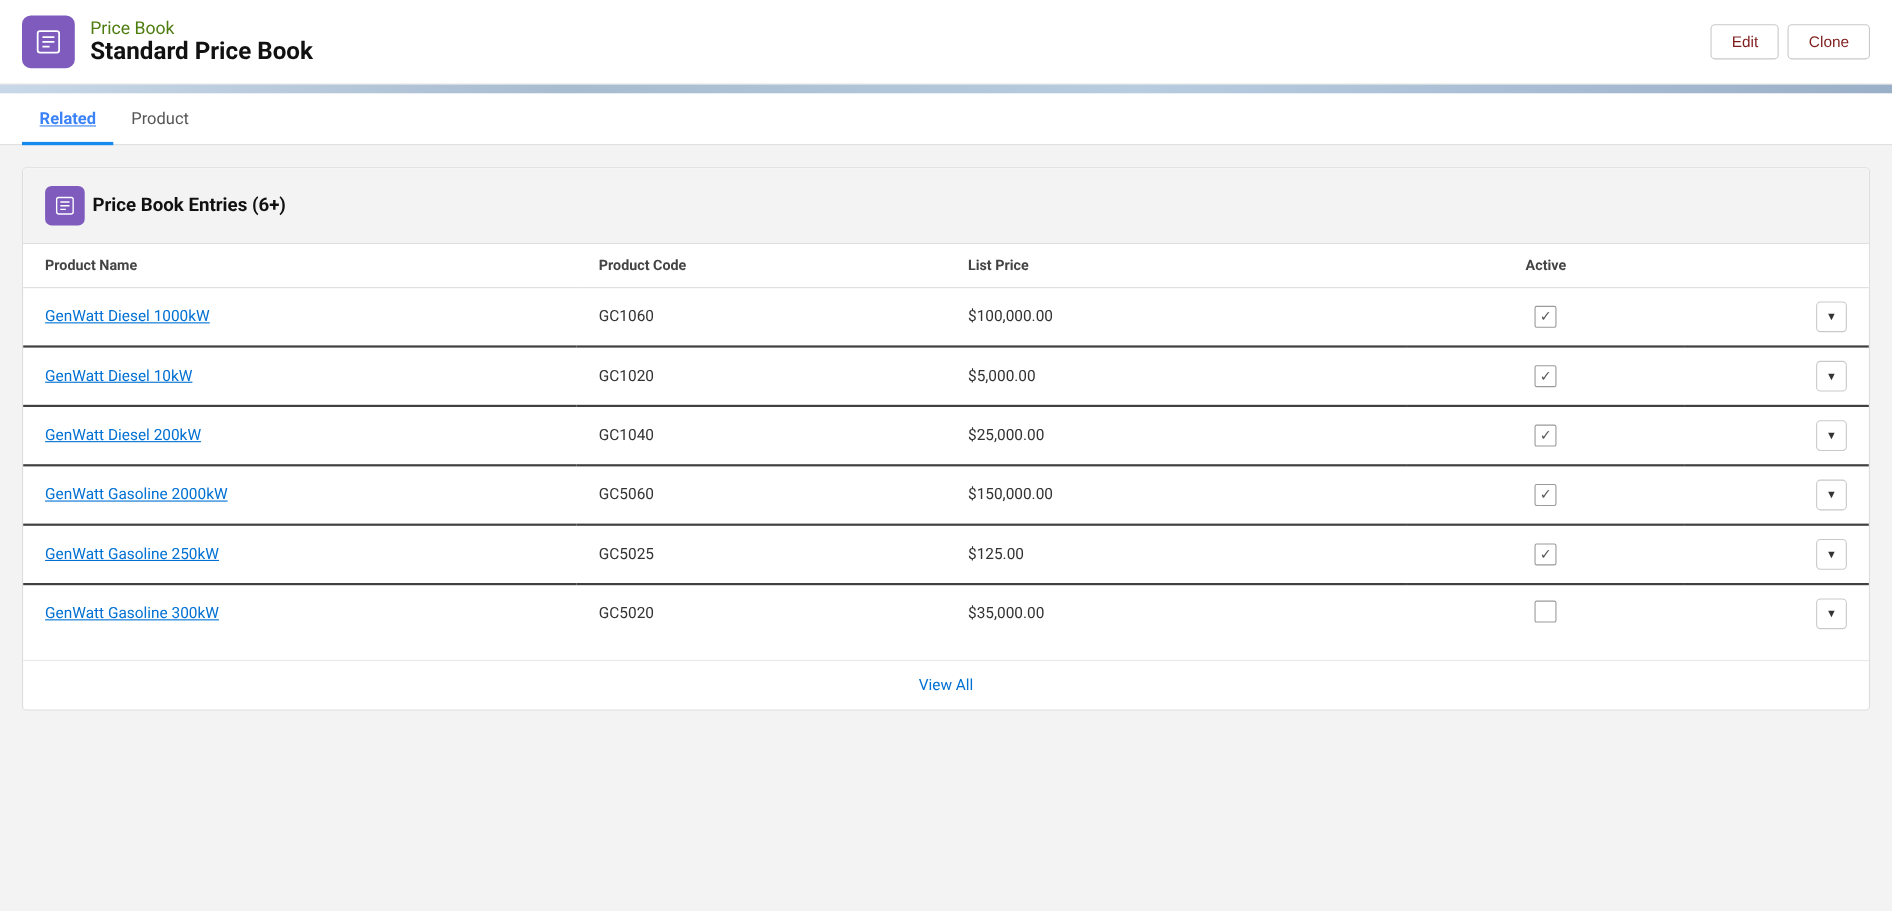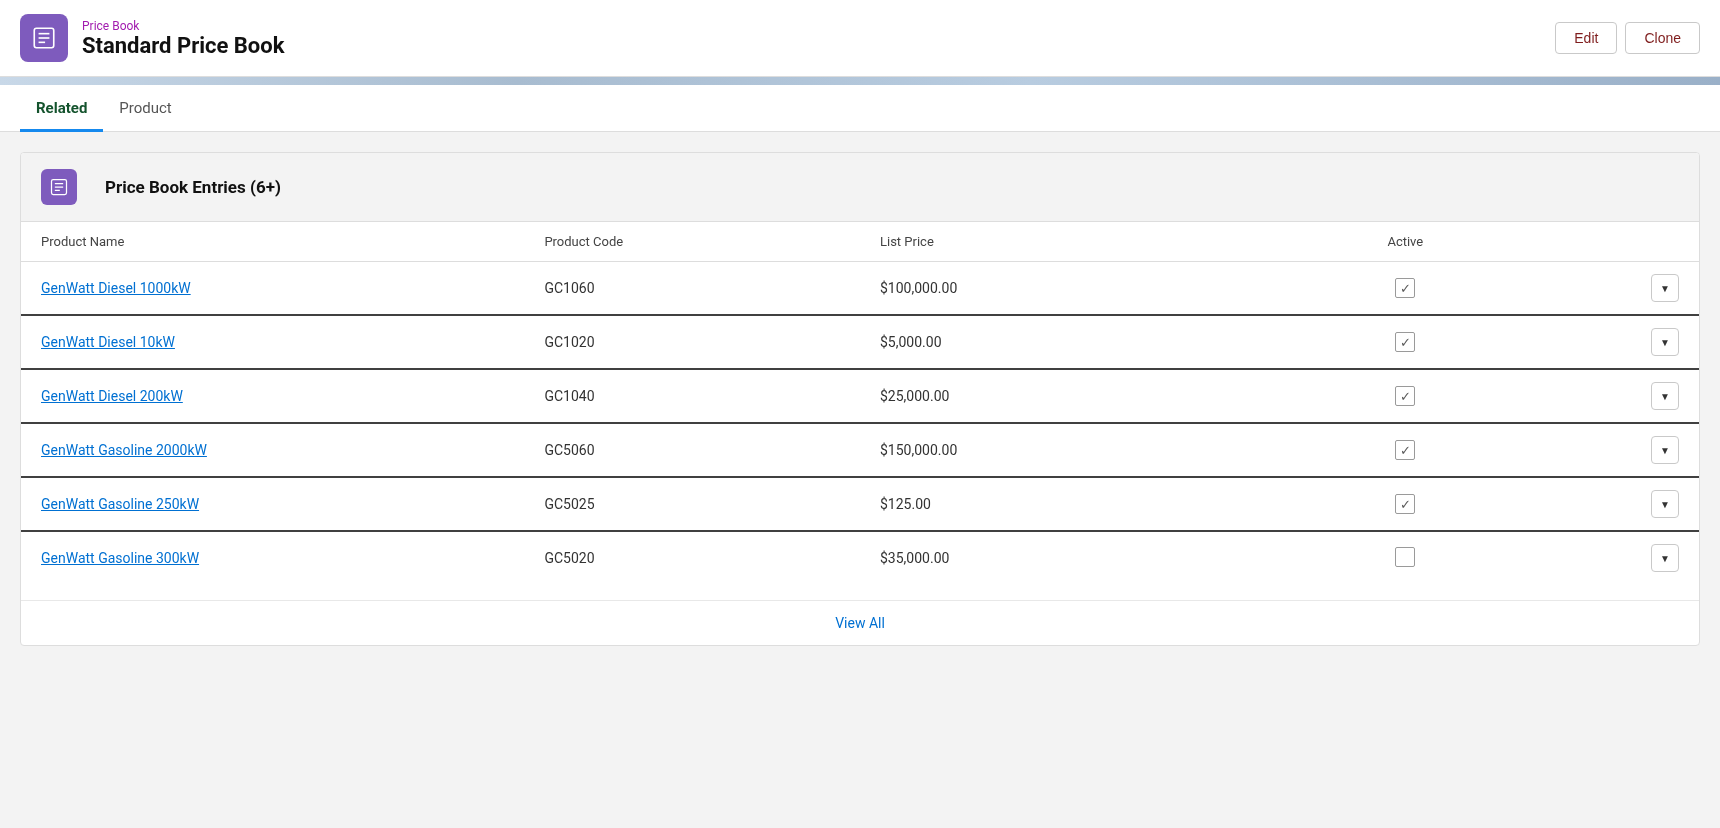--- a/index.html
+++ b/index.html
@@ -32,22 +32,22 @@
       display: flex;
       align-items: center;
       justify-content: center;
     }
     .header-icon svg {
       width: 26px;
       height: 26px;
       fill: #fff;
     }
     .header-text .subtitle {
-      font-size: 12px;
-      color: #a21caf;
+      font-size: 16px;
+      color: #4d7c0f;
     }
     .header-text .title {
       font-size: 22px;
       font-weight: 700;
       color: #111;
     }
     .header-actions {
       display: flex;
       gap: 8px;
     }
@@ -80,43 +80,44 @@
     }
     .tab {
       padding: 14px 16px 12px;
       font-size: 15px;
       cursor: pointer;
       color: #555;
       border-bottom: 3px solid transparent;
       margin-bottom: -1px;
     }
     .tab.active {
-      color: #14532d;
+      color: #3b82f6;
       font-weight: 700;
       border-bottom: 3px solid #1589ee;
+      text-decoration: underline;
     }
 
     
     .main-content {
       padding: 20px;
     }
 
     
     .card {
       background: #fff;
       border: 1px solid #ddd;
       border-radius: 4px;
       overflow: hidden;
     }
     .card-header {
       background: #f3f3f3;
       padding: 16px 20px;
       display: flex;
       align-items: center;
-      gap: 28px;
+      gap: 7px;
       border-bottom: 1px solid #ddd;
     }
     .card-icon {
       width: 36px;
       height: 36px;
       background: #7e5bbd;
       border-radius: 6px;
       display: flex;
       align-items: center;
       justify-content: center;
@@ -137,21 +138,21 @@
       width: 100%;
       border-collapse: collapse;
     }
     thead tr {
       border-bottom: 1px solid #ddd;
     }
     thead th {
       text-align: left;
       padding: 12px 20px;
       font-size: 13px;
-      font-weight: 400;
+      font-weight: 700;
       color: #444;
       background: #fff;
     }
     tbody tr {
       border-bottom: 2px solid #404040;
     }
     tbody tr:last-child {
       border-bottom: none;
     }
     tbody td {

